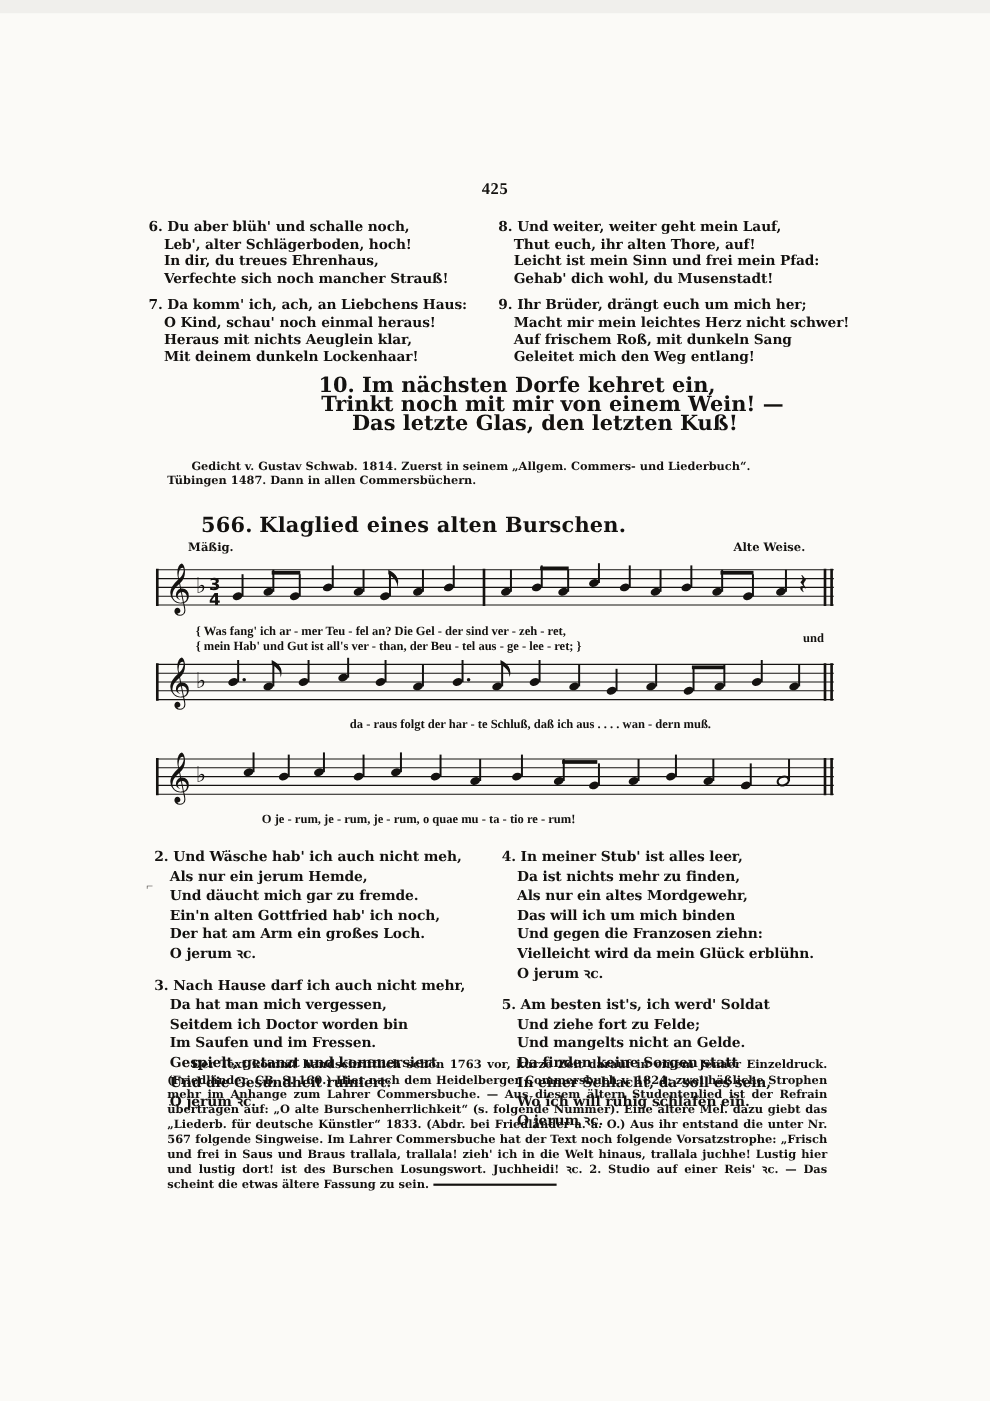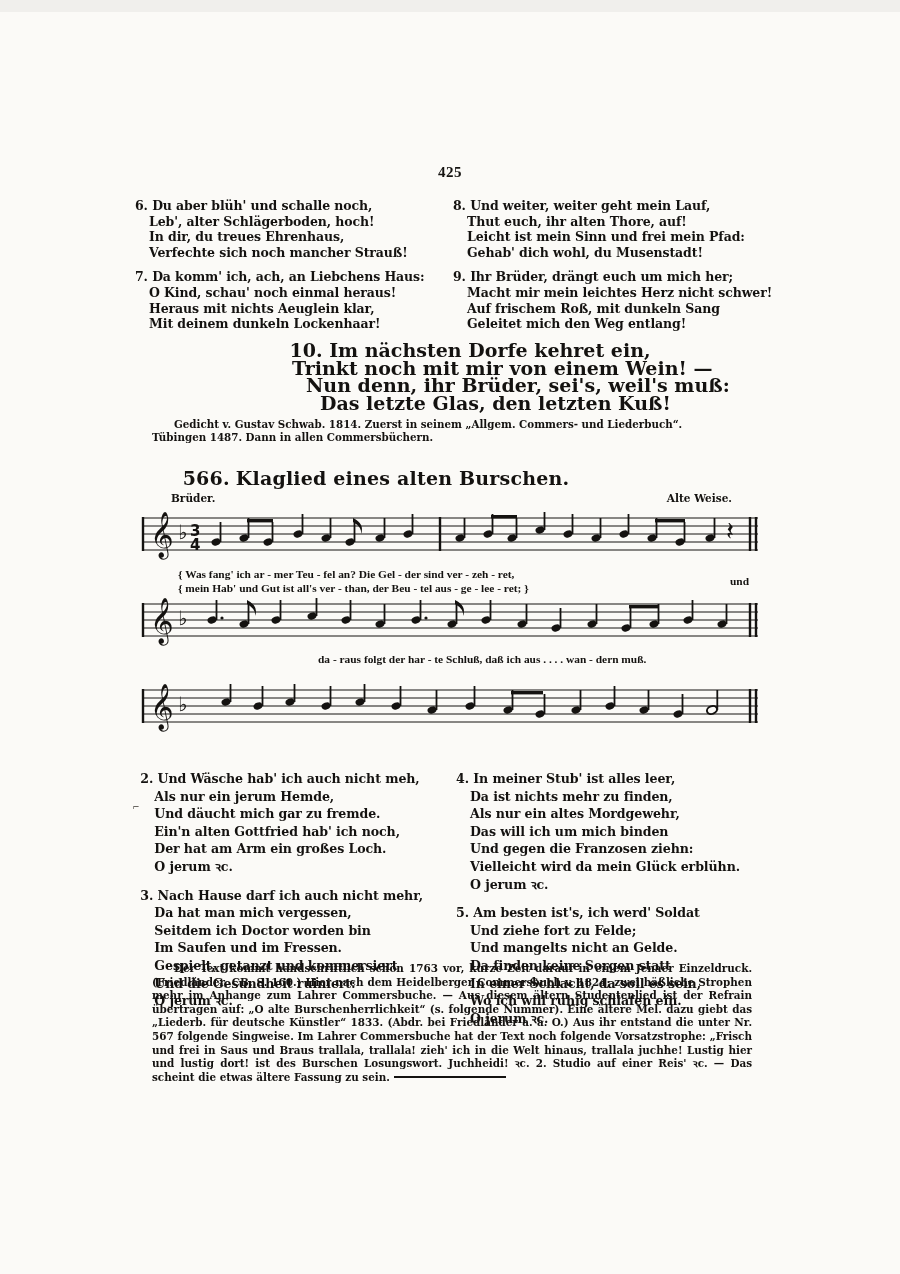--- a/index.html
+++ b/index.html
@@ -228,34 +228,33 @@
           <div class="vline ind">Auf frischem Roß, mit dunkeln Sang</div>
           <div class="vline ind">Geleitet mich den Weg entlang!</div>
         </div>
       </div>
     </div>
   </div>
 
   <div class="verse10">
     <div class="vline"><span class="vnum">10.</span> <span>Im nächsten Dorfe kehret ein,</span></div>
     <div class="vline ind1">Trinkt noch mit mir von einem Wein! —</div>
-    <div class="vline ind2">Nun denn, ihr Brüder, sei's, weil's muß:</div>
     <div class="vline ind3">Das letzte Glas, den letzten Kuß!</div>
   </div>
 
   <div class="attrib">
     <div class="l1">Gedicht v. Gustav Schwab. 1814.  Zuerst in seinem „Allgem. Commers- und Liederbuch“.</div>
     <div>Tübingen 1487.  Dann in allen Commersbüchern.</div>
   </div>
 
   <div class="song-title">
     <span class="num">566.</span><span>Klaglied eines alten Burschen.</span>
   </div>
 
-  <div class="tempo-mark">Brüder.</div>
+  <div class="tempo-mark">Mäßig.</div>
   <div class="weise-mark">Alte Weise.</div>
 
   <div class="staff" style="top:496px;">
     <svg width="620" height="58" viewBox="0 0 620 58">
       <g stroke="#141210" stroke-width="1">
         <line x1="2" y1="10" x2="618" y2="10"></line>
         <line x1="2" y1="18" x2="618" y2="18"></line>
         <line x1="2" y1="26" x2="618" y2="26"></line>
         <line x1="2" y1="34" x2="618" y2="34"></line>
         <line x1="2" y1="42" x2="618" y2="42"></line>
@@ -425,20 +424,21 @@
         <ellipse cx="504" cy="30" rx="4.6" ry="3.4" transform="rotate(-20 504 30)"></ellipse>
         <rect x="507.6" y="10" width="1.8" height="20"></rect>
         <ellipse cx="538" cy="34" rx="4.6" ry="3.4" transform="rotate(-20 538 34)"></ellipse>
         <rect x="541.6" y="14" width="1.8" height="20"></rect>
         <ellipse cx="572" cy="30" rx="5.2" ry="3.8" fill="none" stroke="#141210" stroke-width="2" transform="rotate(-20 572 30)"></ellipse>
         <rect x="576.4" y="10" width="1.8" height="20"></rect>
       </g>
     </svg>
   </div>
 
+  <div class="lyric-line" style="top:727px; left:238px;">O   je - rum, je - rum, je - rum,    o quae mu - ta - tio re - rum!</div>
 
   <div class="verses-bottom" style="top:758px;">
     <div class="vrow">
       <div class="vcol">
         <div class="verse">
           <div class="vline"><span class="vnum">2.</span> <span>Und Wäsche hab' ich auch nicht meh,</span></div>
           <div class="vline ind">Als nur ein jerum Hemde,</div>
           <div class="vline ind">Und däucht mich gar zu fremde.</div>
           <div class="vline ind">Ein'n alten Gottfried hab' ich noch,</div>
           <div class="vline ind">Der hat am Arm ein großes Loch.</div>

